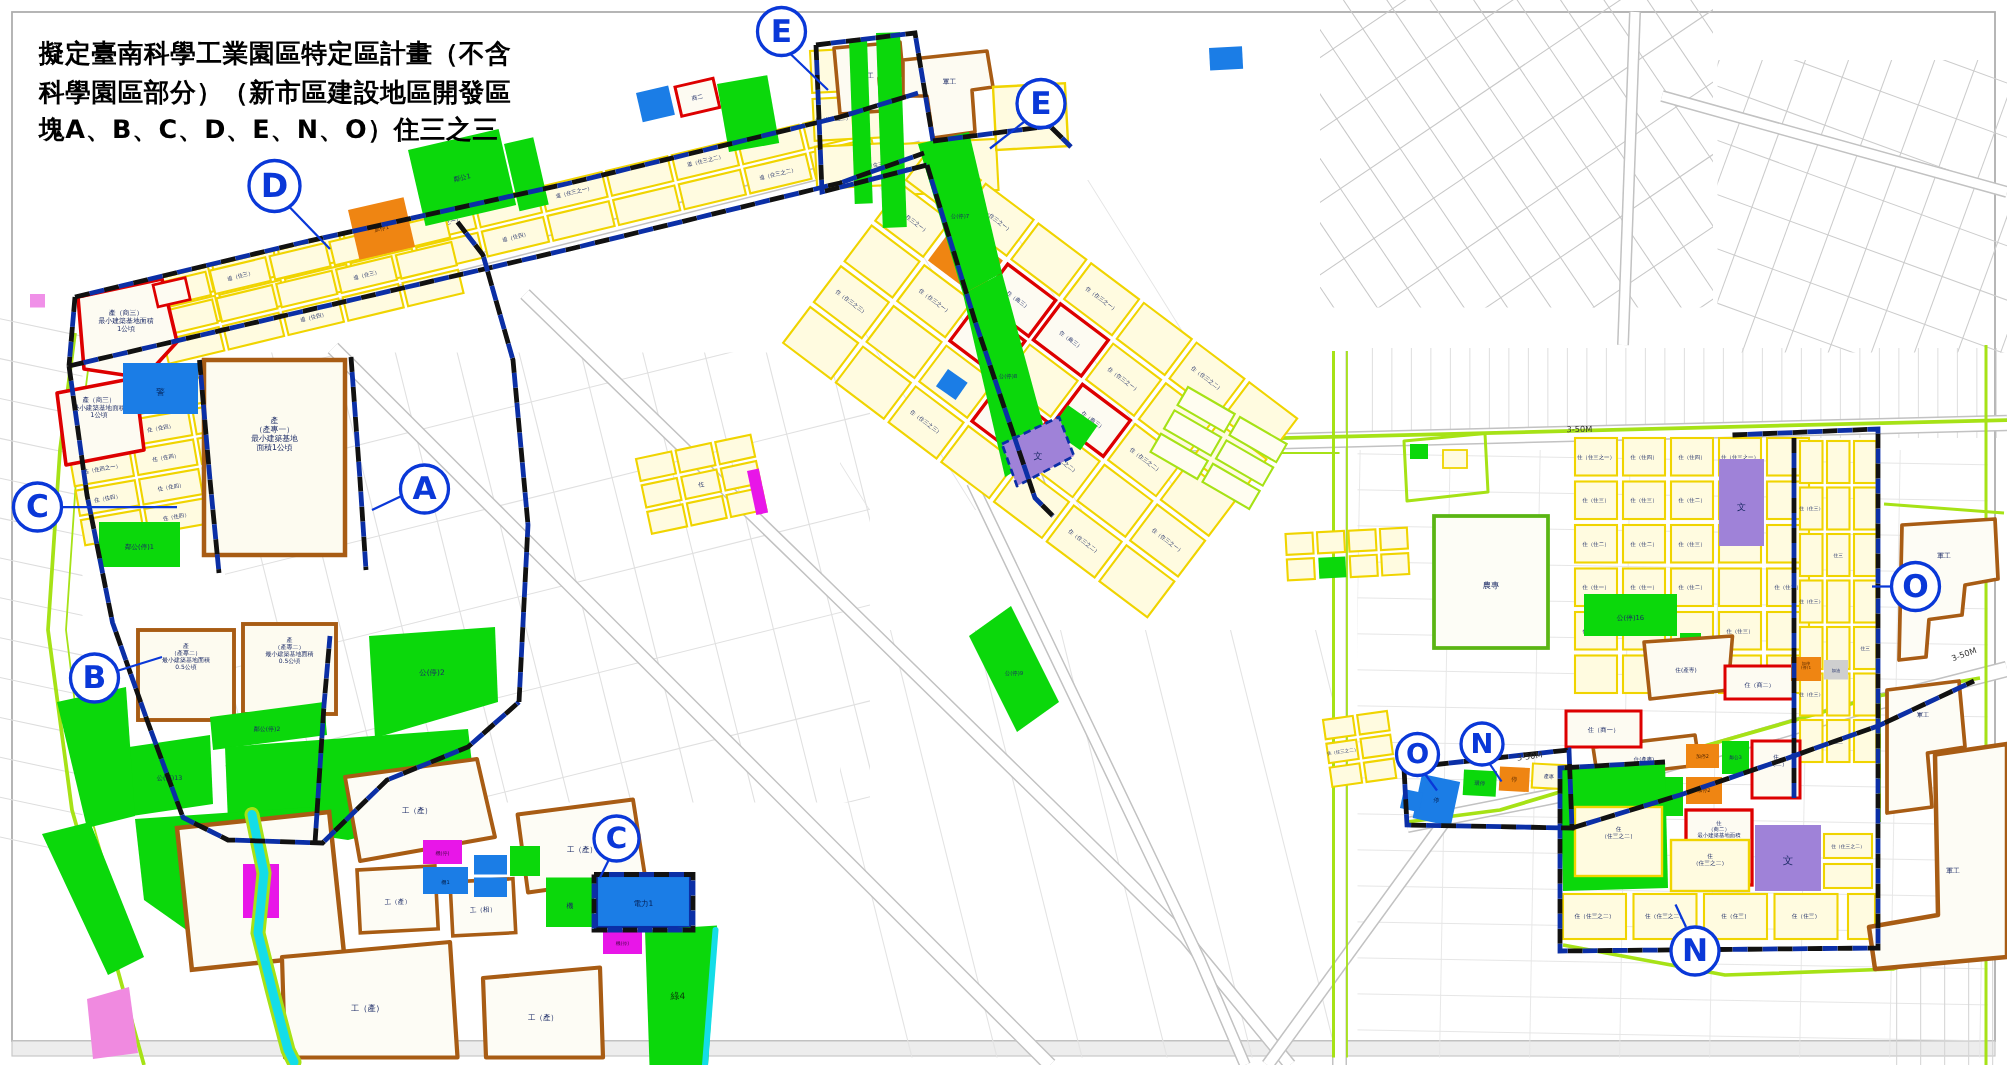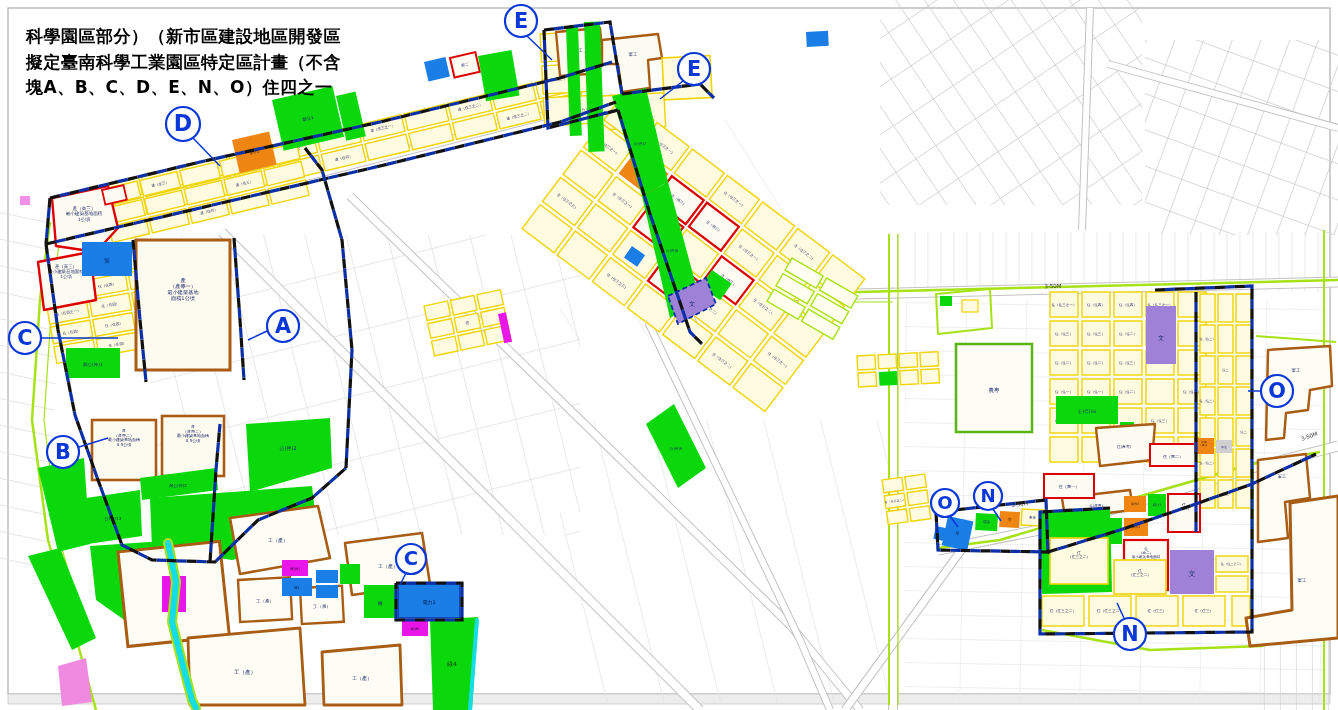--- a/index.html
+++ b/index.html
@@ -915,17 +915,17 @@
         <circle cx="1277" cy="391" r="16" fill="#ffffff" stroke="#0a38d8" stroke-width="2.2"></circle>
         <text x="1277" y="397.72" font-size="20.8" fill="#0a38d8" text-anchor="middle" font-weight="bold"><tspan x="1277" y="397.72">O</tspan></text>
       </g>
       <g>
         <polyline points="1124,618 1117,603" fill="none" stroke="#0a38d8" stroke-width="1.5"></polyline>
         <circle cx="1130" cy="634" r="16" fill="#ffffff" stroke="#0a38d8" stroke-width="2.2"></circle>
         <text x="1130" y="640.72" font-size="20.8" fill="#0a38d8" text-anchor="middle" font-weight="bold"><tspan x="1130" y="640.72">N</tspan></text>
       </g>
     </svg>
   <div id="title-block">
+    <span>擬定臺南科學工業園區特定區計畫（不含</span>
     <span>科學園區部分）（新市區建設地區開發區</span>
-    <span>擬定臺南科學工業園區特定區計畫（不含</span>
-    <span>塊A、B、C、D、E、N、O）住四之一</span>
+    <span>塊A、B、C、D、E、N、O）住三之三</span>
   </div>
 </div>
 
 </body></html>

